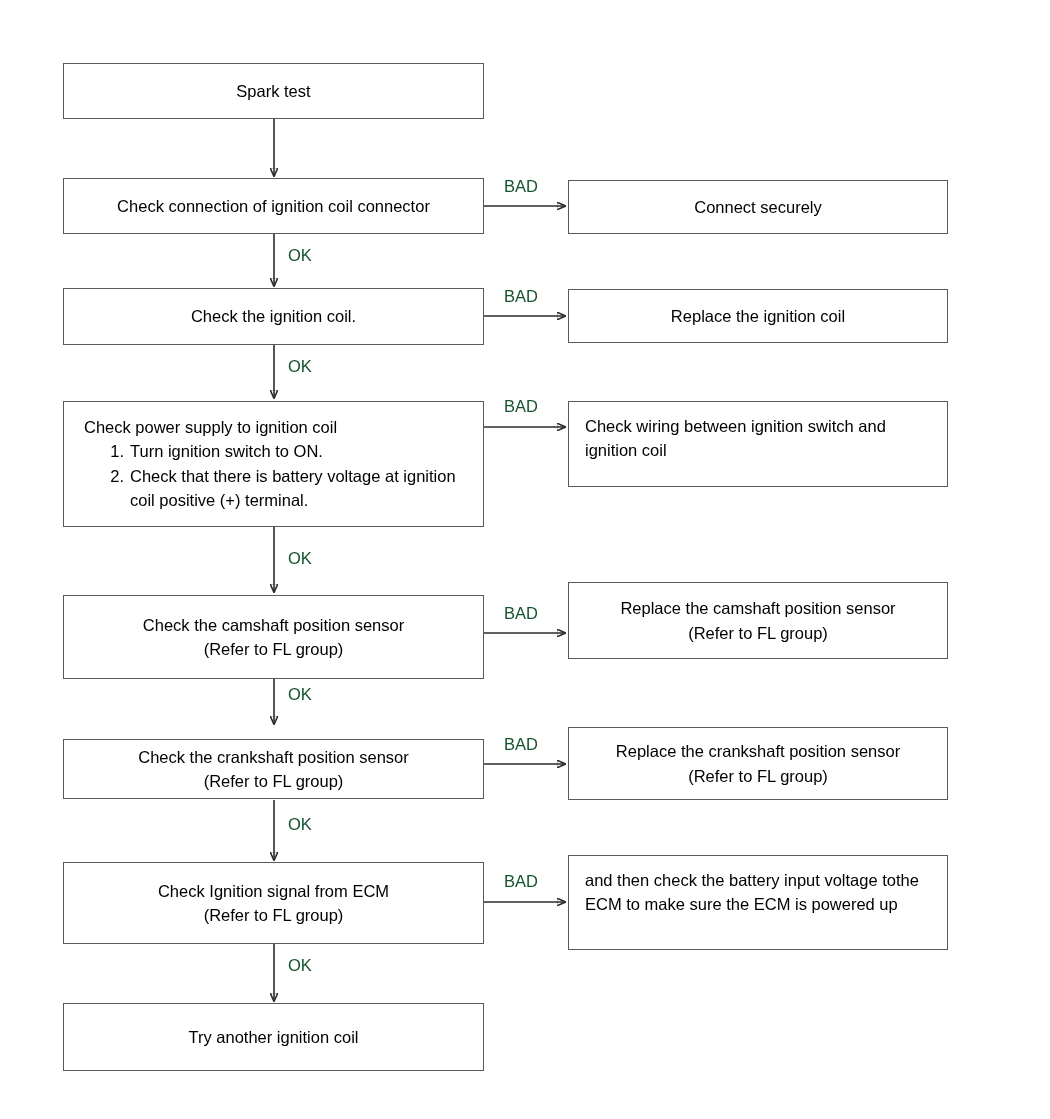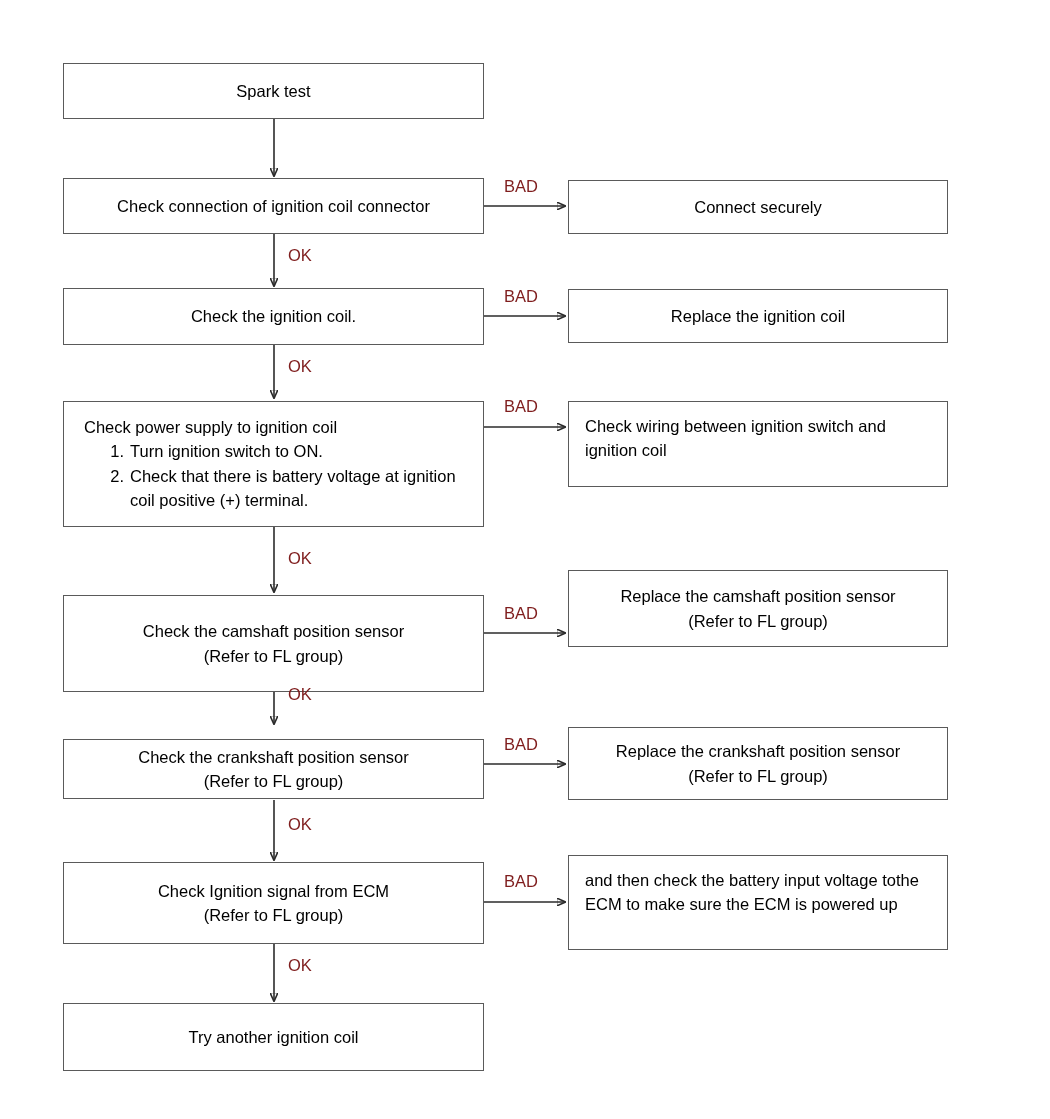--- a/index.html
+++ b/index.html
@@ -76,21 +76,21 @@
     display: block;
     text-align: left;
     padding: 12px 10px 10px 16px;
   }
 
   
   .edge-label {
     position: absolute;
     font-size: 16.5px;
     line-height: 1;
-    color: #7f1d1d;
+    color: #14532d;
     white-space: nowrap;
   }
 
   svg.wires {
     position: absolute;
     left: 0;
     top: 0;
     width: 1050px;
     height: 1119px;
     pointer-events: none;
@@ -162,27 +162,27 @@
       </li>
     </ol>
   </div>
   <div class="node right textleft" style="top:401px; height:86px;">
     <span class="line">Check wiring between ignition switch and</span>
     <span class="line">ignition coil</span>
   </div>
   <div class="edge-label" style="left:288px; top:550px;">OK</div>
   <div class="edge-label" style="left:504px; top:398px;">BAD</div>
 
-  <div class="node left" style="top:595px; height:97px;">
+  <div class="node left" style="top:595px; height:84px;">
     <div>
       <span class="line">Check the camshaft position sensor</span>
       <span class="line">(Refer to FL group)</span>
     </div>
   </div>
-  <div class="node right" style="top:570px; height:77px;">
+  <div class="node right" style="top:582px; height:77px;">
     <div>
       <span class="line">Replace the camshaft position sensor</span>
       <span class="line">(Refer to FL group)</span>
     </div>
   </div>
   <div class="edge-label" style="left:288px; top:686px;">OK</div>
   <div class="edge-label" style="left:504px; top:605px;">BAD</div>
 
   <div class="node left" style="top:739px; height:60px;align-items:center;">
     <div>

